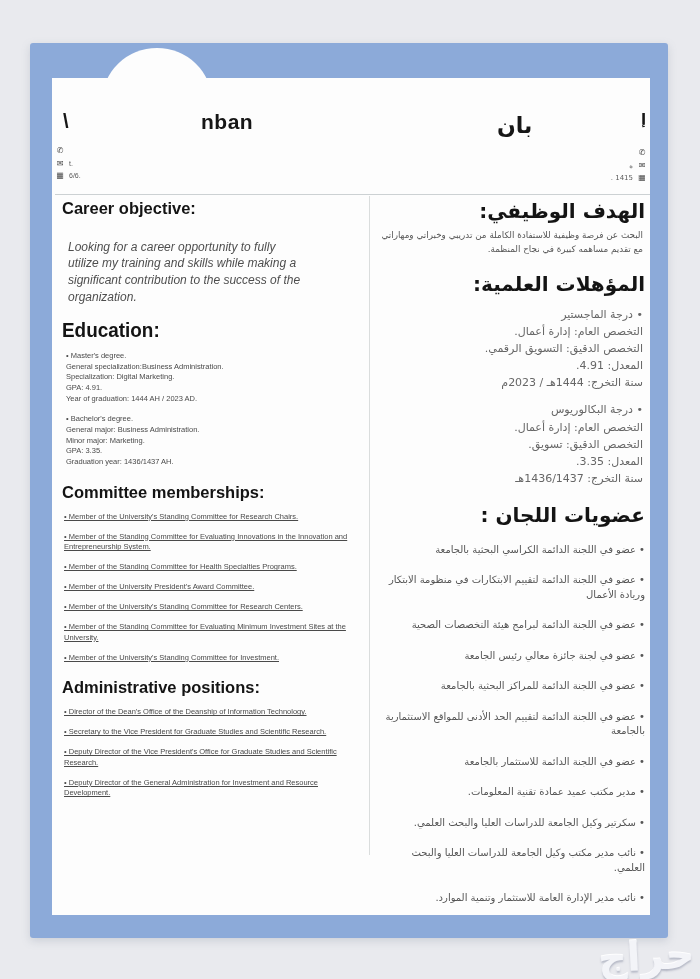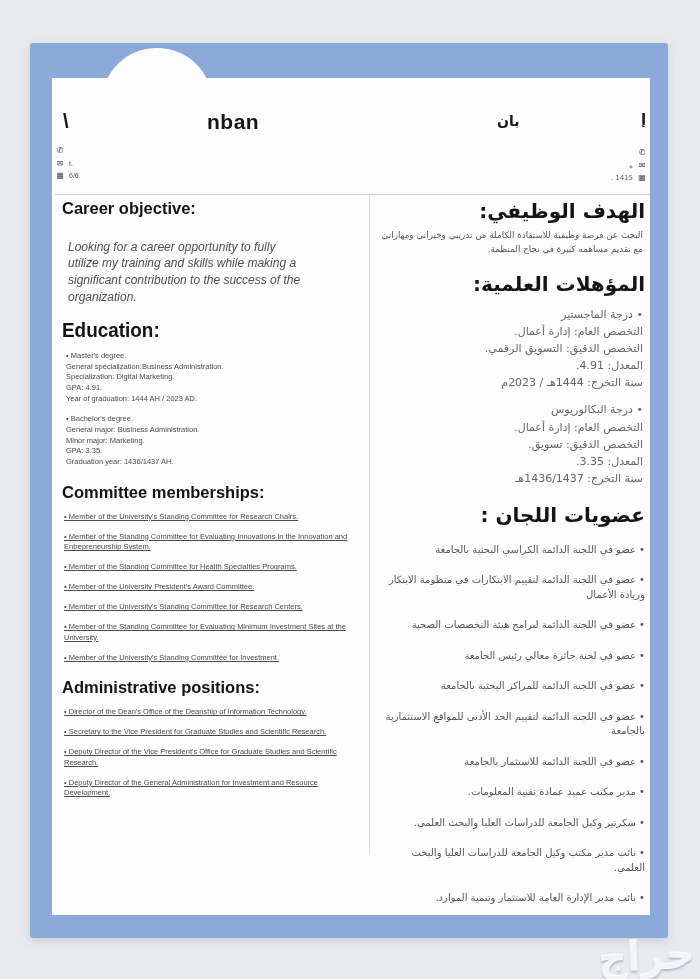--- a/index.html
+++ b/index.html
@@ -14,22 +14,22 @@
     background:#8caad9;border-radius:3px;box-shadow:0 3px 8px rgba(120,130,150,.25);}
   
   .page{position:absolute;left:52px;top:78px;width:598px;height:837px;background:#fdfdfd;}
   
   .blob{position:absolute;left:102px;top:48px;width:110px;height:62px;background:#fdfdfd;
     border-radius:55% 55% 0 0 / 95% 95% 0 0;}
   .blob2{position:absolute;left:60px;top:78px;width:330px;height:50px;background:#fdfdfd;}
 
   
   .name-stub-en{position:absolute;left:63px;top:110px;font-size:20px;font-weight:700;color:#161616;}
-  .name-en{position:absolute;left:207px;top:110px;font-size:21px;font-weight:700;color:#161616;letter-spacing:.5px;}
-  .name-ar{position:absolute;left:497px;top:113px;font-size:14px;font-weight:700;color:#161616;font-family:"DejaVu Sans",sans-serif;}
+  .name-en{position:absolute;left:201px;top:110px;font-size:21px;font-weight:700;color:#161616;letter-spacing:.5px;}
+  .name-ar{position:absolute;left:497px;top:113px;font-size:22px;font-weight:700;color:#161616;font-family:"DejaVu Sans",sans-serif;}
   .name-stub-ar{position:absolute;left:641px;top:110px;font-size:15px;font-weight:700;color:#161616;font-family:"DejaVu Sans",sans-serif;}
 
   .contacts{position:absolute;font-size:7px;color:#5a5a5a;line-height:12.5px;}
   .contacts.left{left:55px;top:145px;}
   .contacts.right{right:53px;top:147px;text-align:right;direction:rtl;font-family:"DejaVu Sans",sans-serif;}
   .c-row{display:flex;align-items:center;gap:4px;height:12.5px;}
   .contacts.right .c-row{justify-content:flex-start;}
   .c-ico{font-size:8px;color:#444;width:10px;text-align:center;}
 
   

